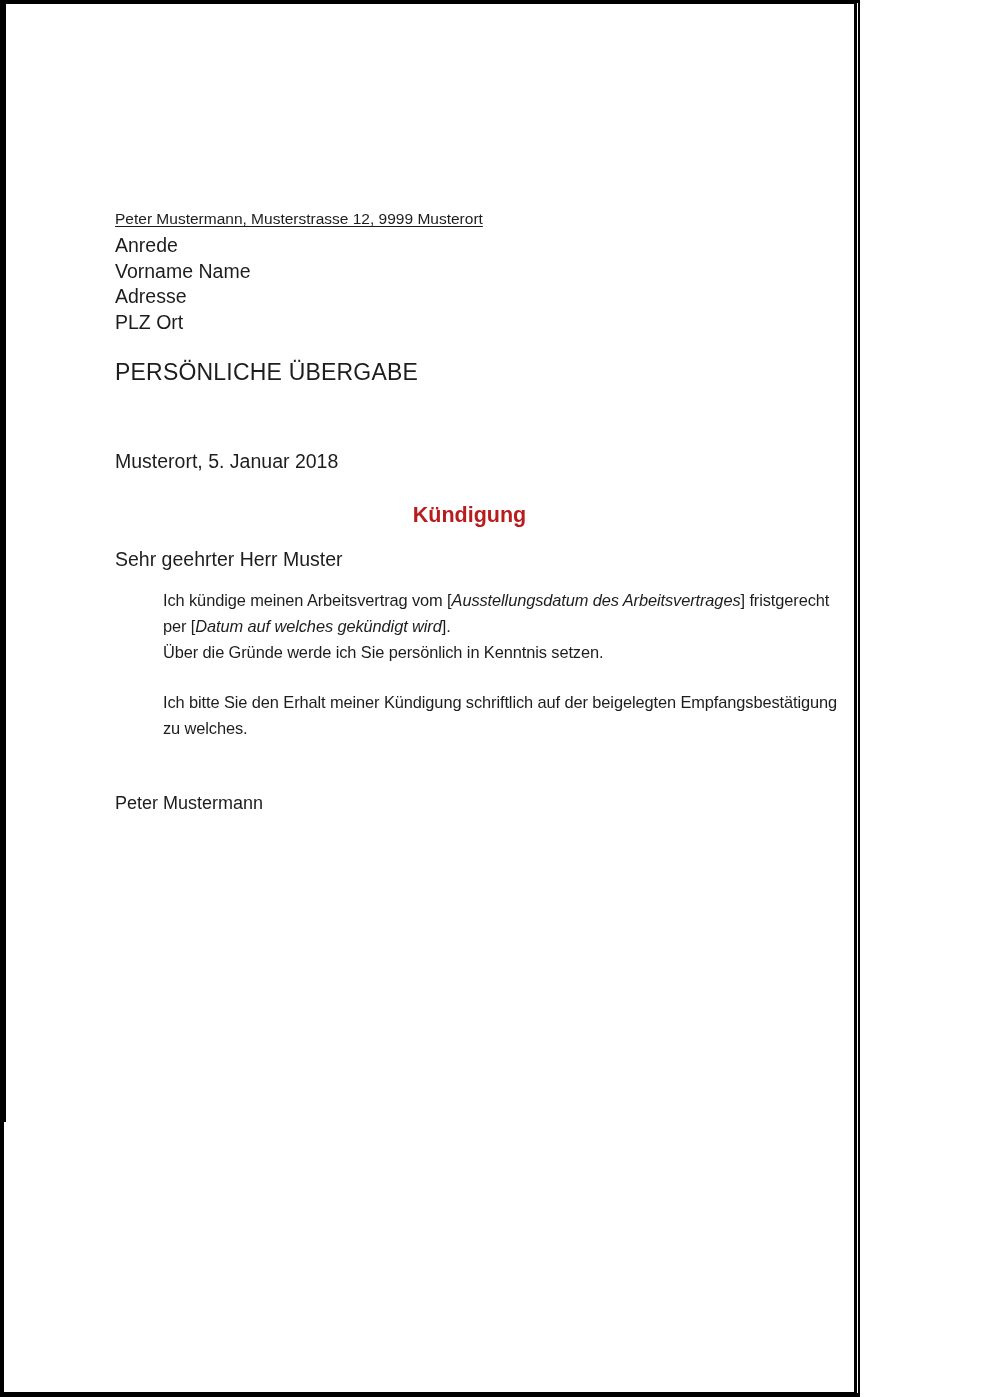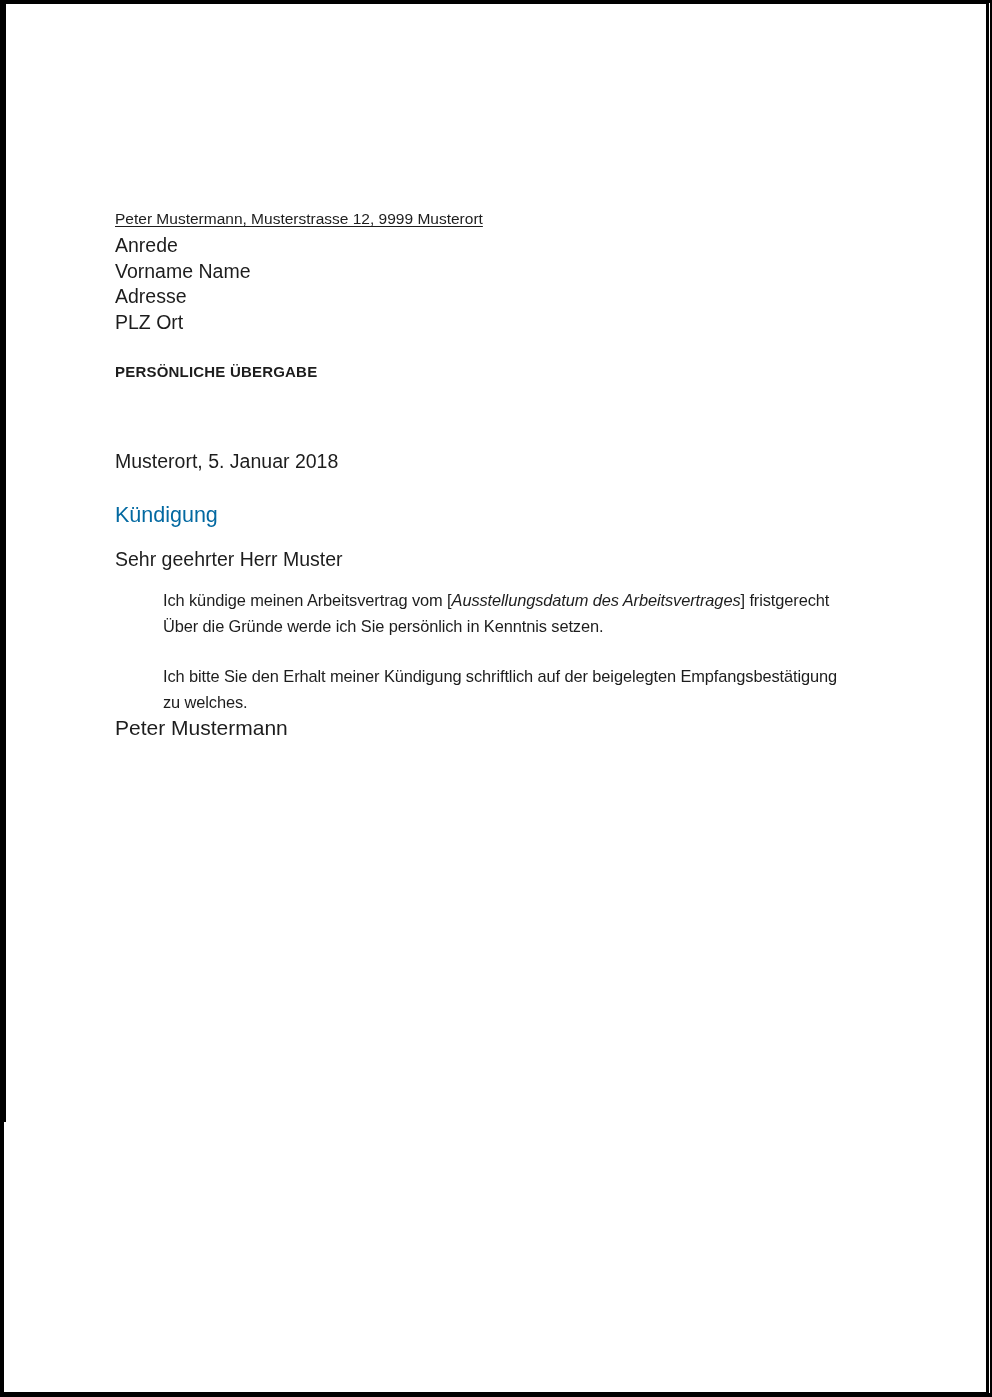--- a/index.html
+++ b/index.html
@@ -2,21 +2,21 @@
 <html lang="de"><head>
 <meta charset="utf-8">
 <style>
   html, body {
     margin: 0;
     padding: 0;
     background: #ffffff;
   }
   .page {
     position: relative;
-    width: 992px;
+    width: 860px;
     height: 1397px;
     background: #ffffff;
     overflow: hidden;
     font-family: "Liberation Sans", "DejaVu Sans", sans-serif;
     color: #1d1d1d;
     -webkit-font-smoothing: antialiased;
   }
   
   .frame { position: absolute; background: #000000; }
   .frame-top    { left: 0; top: 0; right: 0; height: 4px; }
@@ -43,36 +43,37 @@
     text-decoration: underline;
     text-underline-offset: 2px;
   }
   .address-block {
     margin-top: 4px;
     font-size: 19.5px;
     line-height: 25.5px;
   }
   .delivery-note {
     margin-top: 24px;
-    font-size: 15px;
+    font-size: 23px;
     line-height: 26px;
-    font-weight: bold;
+    font-weight: normal;
     letter-spacing: 0.2px;
   }
   .date-line {
     margin-top: 63px;
     font-size: 19.5px;
     line-height: 26px;
   }
   .subject-heading {
     margin: 28px 0 0 0;
     font-size: 21.5px;
     line-height: 27px;
-    font-weight: normal;
-    color: #0369a1;
+    font-weight: bold;
+    color: #b91c1c;
+    text-align: center;
   }
   .salutation {
     margin-top: 17px;
     font-size: 19.5px;
     line-height: 26px;
   }
   .para {
     font-size: 16.4px;
     line-height: 26px;
     letter-spacing: -0.1px;
@@ -81,21 +82,22 @@
   .para .line { white-space: nowrap; }
   .para-termination  { margin-top: 15px; }
   .para-confirmation { margin-top: 24px; }
   .para-thanks       { margin-top: 24px; }
   .closing {
     margin-top: 252px;
     font-size: 19.5px;
     line-height: 26px;
   }
   .signature-name {
-    font-size: 21px;
+    margin-top: 49px;
+    font-size: 18px;
     line-height: 26px;
   }
   .italic { font-style: italic; }
 </style>
 </head>
 <body>
 
 <div class="page">
 
   <div class="frame frame-top"></div>
@@ -120,20 +122,21 @@
     <div class="delivery-note">PERSÖNLICHE ÜBERGABE</div>
 
     <div class="date-line">Musterort, 5. Januar 2018</div>
 
     <h1 class="subject-heading">Kündigung</h1>
 
     <div class="salutation">Sehr geehrter Herr Muster</div>
 
     <div class="para para-termination">
         <div class="line"><span>Ich kündige meinen Arbeitsvertrag vom [</span><span class="italic">Ausstellungsdatum des Arbeitsvertrages</span><span>] fristgerecht</span></div>
+        <div class="line"><span>per [</span><span class="italic">Datum auf welches gekündigt wird</span><span>].</span></div>
         <div class="line"><span>Über die Gründe werde ich Sie persönlich in Kenntnis setzen.</span></div>
       </div>
 
     <div class="para para-confirmation">
         <div class="line">Ich bitte Sie den Erhalt meiner Kündigung schriftlich auf der beigelegten Empfangsbestätigung</div>
         <div class="line">zu welches.</div>
       </div>
 
 
 

